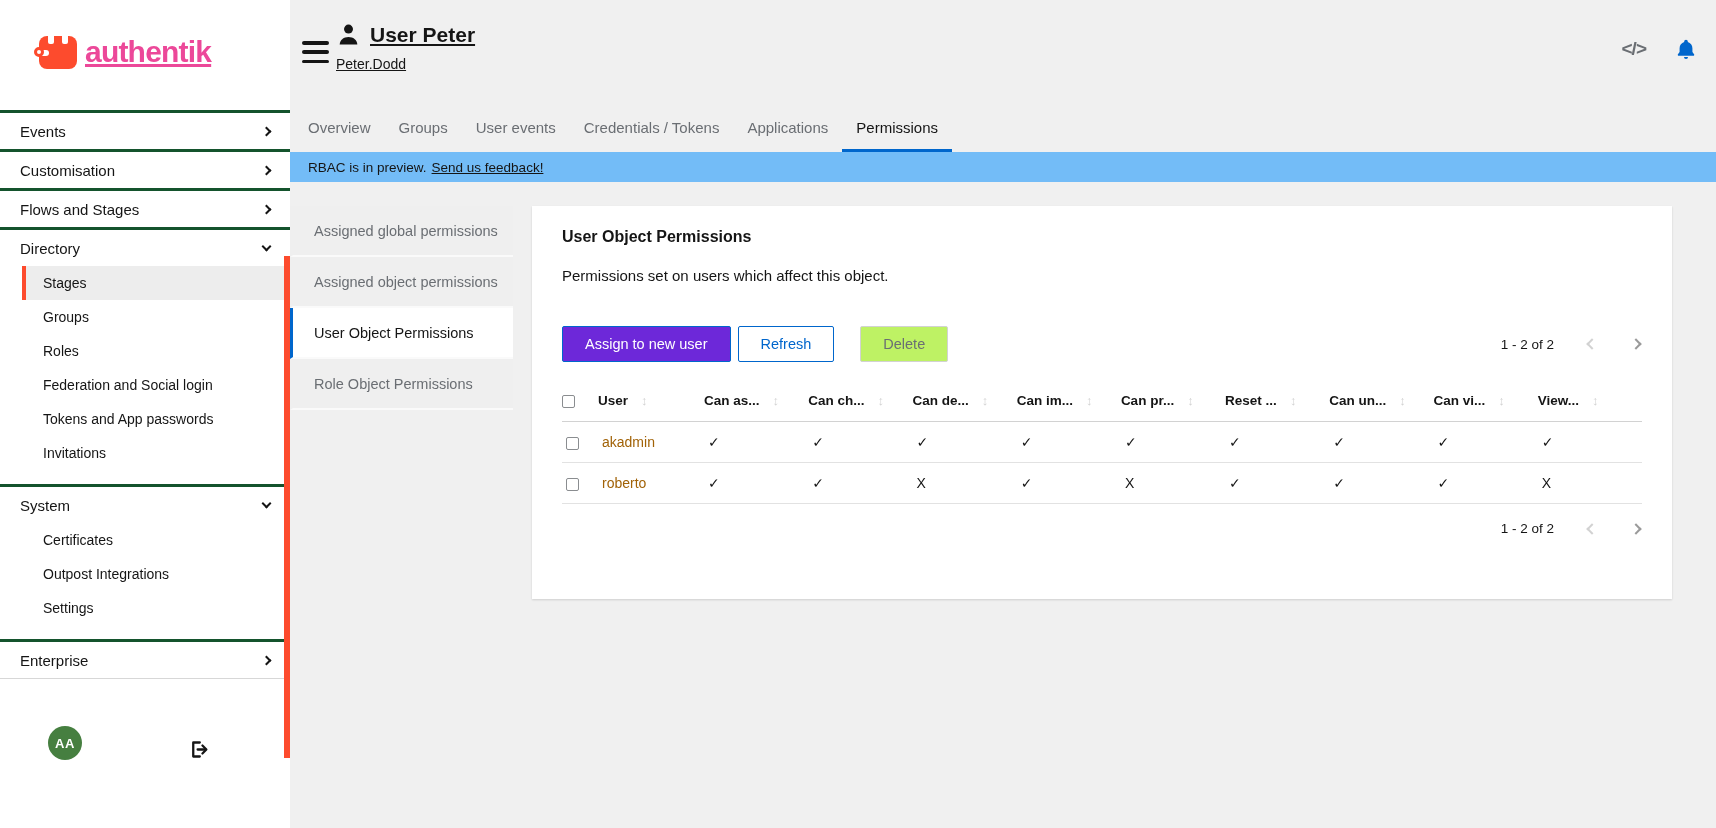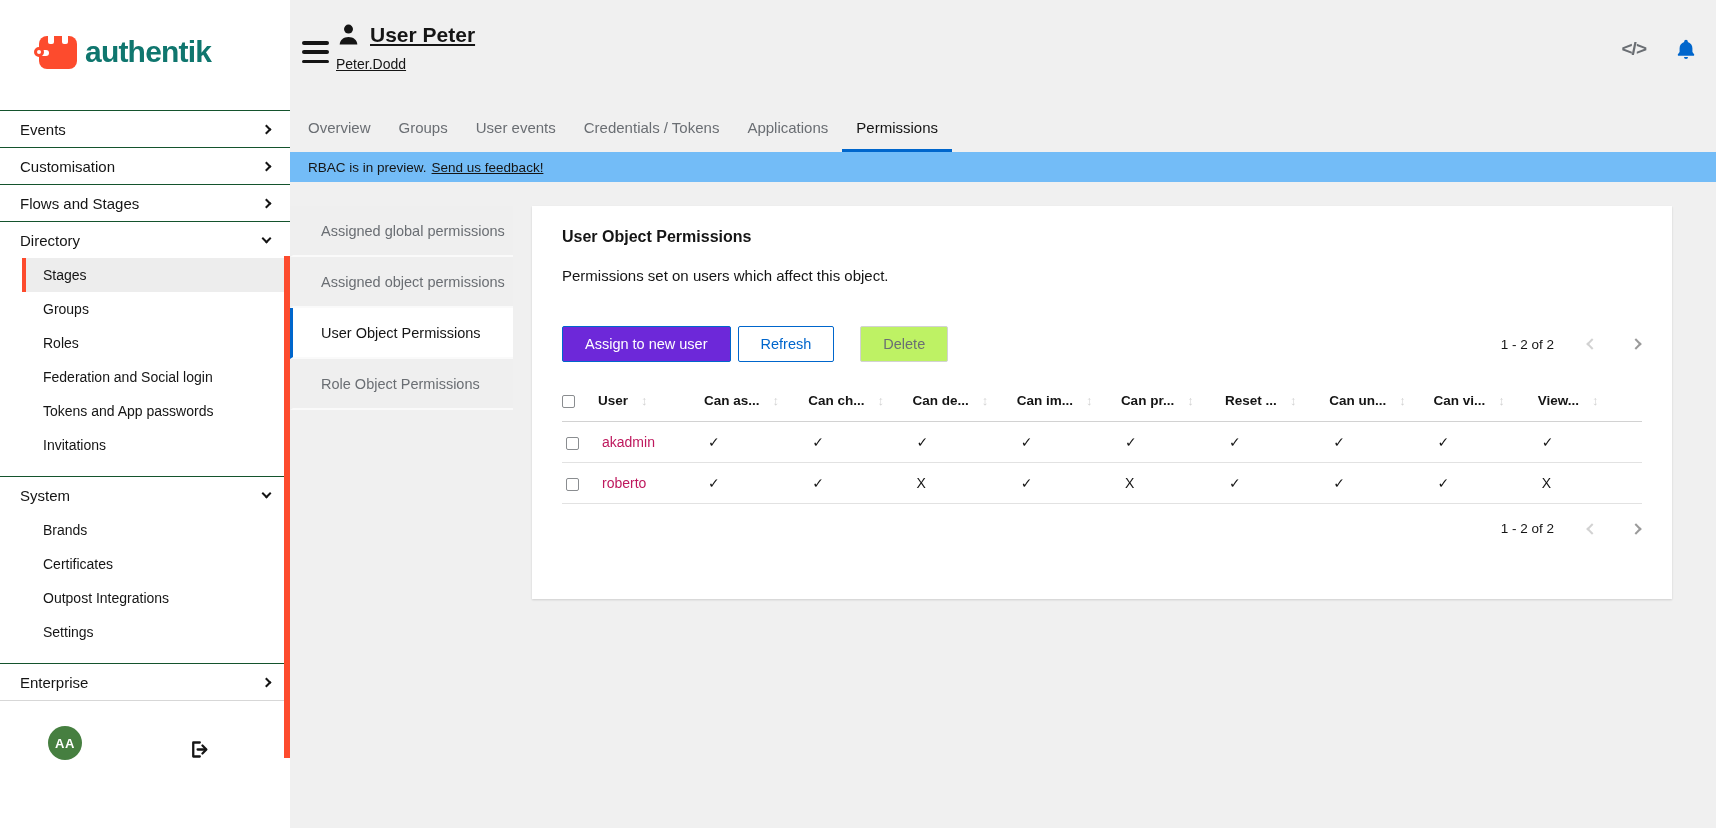--- a/index.html
+++ b/index.html
@@ -10,24 +10,24 @@
 
   
   .sidebar { position:relative; width:290px; height:828px; background:#fff; flex-shrink:0; }
   .logo { height:104px; display:flex; align-items:center; padding-left:34px; cursor:pointer; }
   .logo-ring { width:10px; height:10px; border:3px solid #fd4b2d; border-radius:50%; margin-right:-5px; position:relative; z-index:2; background:#fff; }
   .logo-mark { position:relative; width:38px; height:33px; background:#fd4b2d; border-radius:8px; margin-right:8px; }
   .logo-mark i { position:absolute; background:#fff; border-radius:2px; }
   .logo-mark .s1 { top:-3px; left:9px;  width:6px; height:11px; }
   .logo-mark .s2 { top:-3px; left:23px; width:6px; height:11px; }
   .logo-mark .s3 { top:14px; left:-3px; width:13px; height:6px; border-radius:3px; }
-  .logo-text { font-size:30px; font-weight:700; color:#0f766e; letter-spacing:-0.8px; }
+  .logo-text { font-size:30px; font-weight:700; color:#ec4899; letter-spacing:-0.8px;text-decoration:underline; }
 
   .nav { margin-top:6px; font-size:15px; }
-  .nav-group { border-top:1px solid #14532d; }
+  .nav-group { border-top:3px solid #14532d; }
   .nav-group.last { border-bottom:1px solid #d7d7d7; }
   .nav-sec { height:36px; display:flex; align-items:center; justify-content:space-between; padding:0 20px; cursor:pointer; }
   .chev { display:inline-block; width:7px; height:7px; border:solid #151515; border-width:0 2px 2px 0; }
   .chev.right { transform:rotate(-45deg); }
   .chev.down  { transform:rotate(45deg); margin-top:-3px; }
   .nav-sub { list-style:none; padding-bottom:14px; font-size:14px; }
   .nav-sub a { display:flex; align-items:center; height:34px; margin-left:22px; padding-left:17px; border-left:4px solid transparent; color:#151515; text-decoration:none; cursor:pointer; }
   .nav-sub a.selected { background:#ededed; border-left-color:#fd4b2d; }
 
   .side-footer { position:absolute; top:706px; left:0; right:3px; height:54px; display:flex; align-items:flex-end; }
@@ -53,21 +53,21 @@
   .tabs { display:flex; height:47px; padding-left:4px; flex-shrink:0; }
   .tab { display:flex; align-items:center; padding:0 14px; font-size:15px; color:#6a6e73; text-decoration:none; border-bottom:3px solid transparent; cursor:pointer; }
   .tab.active { color:#151515; border-bottom-color:#0066cc; }
 
   .banner { height:30px; background:#73bcf7; display:flex; align-items:center; padding-left:18px; font-size:13.5px; flex-shrink:0; }
   .banner-link { color:#151515; margin-left:5px; text-decoration:underline; cursor:pointer; }
 
   .content { flex:1; display:flex; align-items:flex-start; padding:24px 44px 0 0; }
 
   .side-tabs { width:223px; flex-shrink:0; margin-right:19px; }
-  .stab { display:flex; align-items:center; height:51px; padding-left:28px; background:#efefef; border-left:3px solid transparent; border-bottom:2px solid #fafafa; font-size:14.5px; color:#6a6e73; text-decoration:none; cursor:pointer; }
+  .stab { display:flex; align-items:center; height:51px; padding-left:21px; background:#efefef; border-left:3px solid transparent; border-bottom:2px solid #fafafa; font-size:14.5px; color:#6a6e73; text-decoration:none; cursor:pointer; }
   .stab.active { background:#fff; border-left-color:#0066cc; color:#151515; }
 
   .card { flex:1; height:393px; background:#fff; box-shadow:0 1px 2px rgba(3,3,3,.14); padding:16px 30px 0 30px; }
   .card h2 { font-size:16px; font-weight:700; margin-top:6px; }
   .desc { font-size:15px; margin-top:21px; }
 
   .toolbar { display:flex; align-items:center; margin-top:42px; }
   .btn { font-family:inherit; font-size:14.5px; height:36px; padding:0 22px; border-radius:2px; border:1px solid transparent; cursor:pointer; }
   .btn.primary { background:#6d28d9; color:#fff; border-color:#0066cc; }
   .btn.secondary { background:#fff; color:#0066cc; border-color:#0066cc; margin-left:7px; }
@@ -78,21 +78,21 @@
   .pg-chev { display:inline-block; width:8px; height:8px; border-style:solid; border-width:0 2px 2px 0; }
   .pg-chev.left  { transform:rotate(135deg);  border-color:#d2d2d2; }
   .pg-chev.right { transform:rotate(-45deg); border-color:#9a9a9a; }
 
   table { width:100%; border-collapse:collapse; table-layout:fixed; margin-top:18px; }
   col.c-check { width:36px; } col.c-user { width:106px; }
   th { text-align:left; font-size:13.5px; font-weight:700; padding:13px 4px 13px 0; border-bottom:1px solid #d2d2d2; cursor:pointer; }
   td { font-size:14px; padding:12px 4px; border-bottom:1px solid #e2e2e2; }
   .sorter { color:#d2d2d2; margin-left:13px; font-weight:400; font-size:13px; }
   .cb { display:inline-block; width:13px; height:13px; border:1px solid #8a8d90; border-radius:2px; background:#fff; vertical-align:middle; cursor:pointer; }
-  .user-link { color:#be185d; text-decoration:none; cursor:pointer; }
+  .user-link { color:#a16207; text-decoration:none; cursor:pointer; }
   .bottom-pg { display:flex; margin-top:17px; }
 </style>
 </head>
 <body>
 
 <div class="app">
 
   <aside class="sidebar">
     <div class="logo">
       <span class="logo-ring"></span>
@@ -148,23 +148,20 @@
               <a>Invitations</a>
             </li>
         </ul>
       </div>
       <div class="nav-group">
         <div class="nav-sec">
           <span>System</span>
           <i class="chev down"></i>
         </div>
         <ul class="nav-sub">
-          <li>
-              <a>Brands</a>
-            </li>
           <li>
               <a>Certificates</a>
             </li>
           <li>
               <a>Outpost Integrations</a>
             </li>
           <li>
               <a>Settings</a>
             </li>
         </ul>

